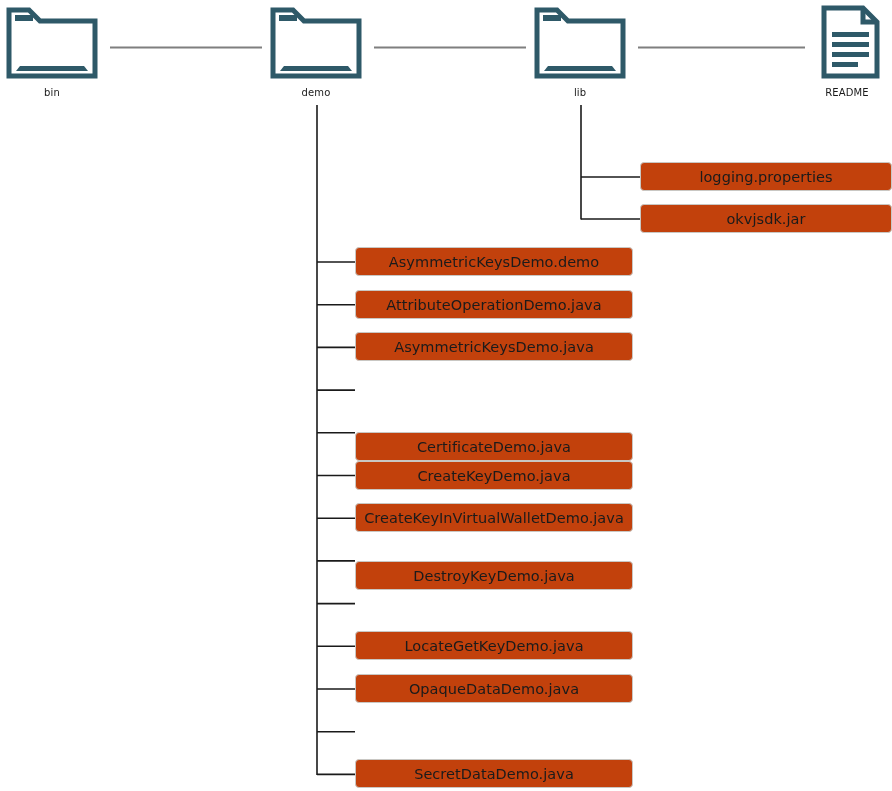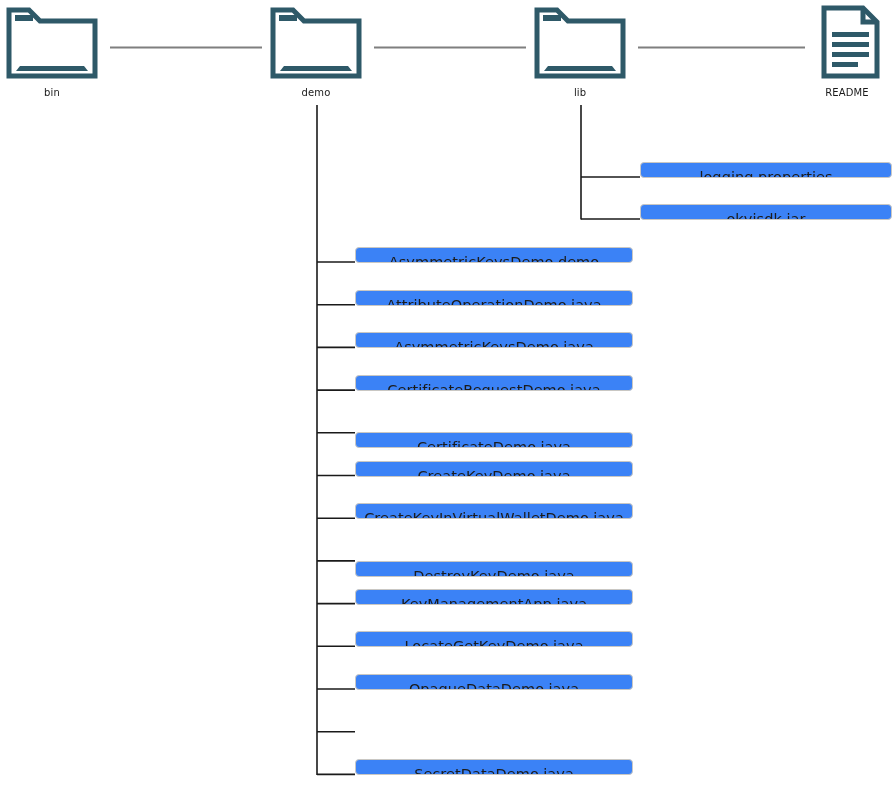--- a/index.html
+++ b/index.html
@@ -55,24 +55,24 @@
 
   #node-bin     { left: 4px;   top: 2px; }
   #node-demo    { left: 268px; top: 2px; }
   #node-lib     { left: 532px; top: 2px; }
   #node-readme  { left: 799px; top: 2px; }
 
   
   .file-box {
     position: absolute;
     box-sizing: border-box;
-    background: #3b82f6;
+    background: #c2410c;
     border: 1px solid #c9c7c3;
     border-radius: 4px;
-    height: 16px;
+    height: 29px;
     line-height: 28px;
     text-align: center;
     font-size: 14.5px;
     color: #1b1b1b;
     white-space: nowrap;
     overflow: hidden;
     letter-spacing: 0.05px;
   }
   .file-box.lib-file {
     left: 640px;
@@ -168,23 +168,21 @@
     </span>
     <span class="node-label">README</span>
   </div>
 
   <div class="file-box lib-file" style="top:162px">logging.properties</div>
   <div class="file-box lib-file" style="top:204px">okvjsdk.jar</div>
 
   <div class="file-box demo-file" style="top:247px">AsymmetricKeysDemo.demo</div>
   <div class="file-box demo-file" style="top:289.7px">AttributeOperationDemo.java</div>
   <div class="file-box demo-file" style="top:332.4px">AsymmetricKeysDemo.java</div>
-  <div class="file-box demo-file" style="top:375.1px">CertificateRequestDemo.java</div>
   <div class="file-box demo-file" style="top:432px">CertificateDemo.java</div>
   <div class="file-box demo-file" style="top:460.5px">CreateKeyDemo.java</div>
   <div class="file-box demo-file" style="top:503.2px">CreateKeyInVirtualWalletDemo.java</div>
   <div class="file-box demo-file" style="top:561px">DestroyKeyDemo.java</div>
-  <div class="file-box demo-file" style="top:588.6px">KeyManagementApp.java</div>
   <div class="file-box demo-file" style="top:674px">OpaqueDataDemo.java</div>
   <div class="file-box demo-file" style="top:631.3px">LocateGetKeyDemo.java</div>
   <div class="file-box demo-file" style="top:759.4px">SecretDataDemo.java</div>
 
 </div>
 
 </body></html>

